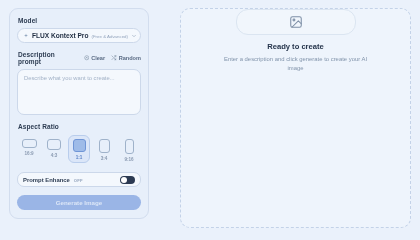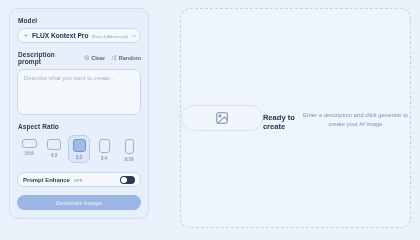--- a/index.html
+++ b/index.html
@@ -217,21 +217,21 @@
     padding: 8px 9px 8px 0;
     box-sizing: border-box;
   }
   .canvas {
     width: 100%;
     height: 100%;
     border: 1.2px dashed #c3d2e8;
     border-radius: 10px;
     background: #eef4fc;
     display: flex;
-    flex-direction: row;
+    flex-direction: column;
     align-items: center;
     box-sizing: border-box;
   }
   .placeholder-pill {
     width: 118px;
     height: 24px;
     border: 1px solid #dbe5f1;
     border-radius: 12px;
     background: #f1f6fc;
     display: flex;

